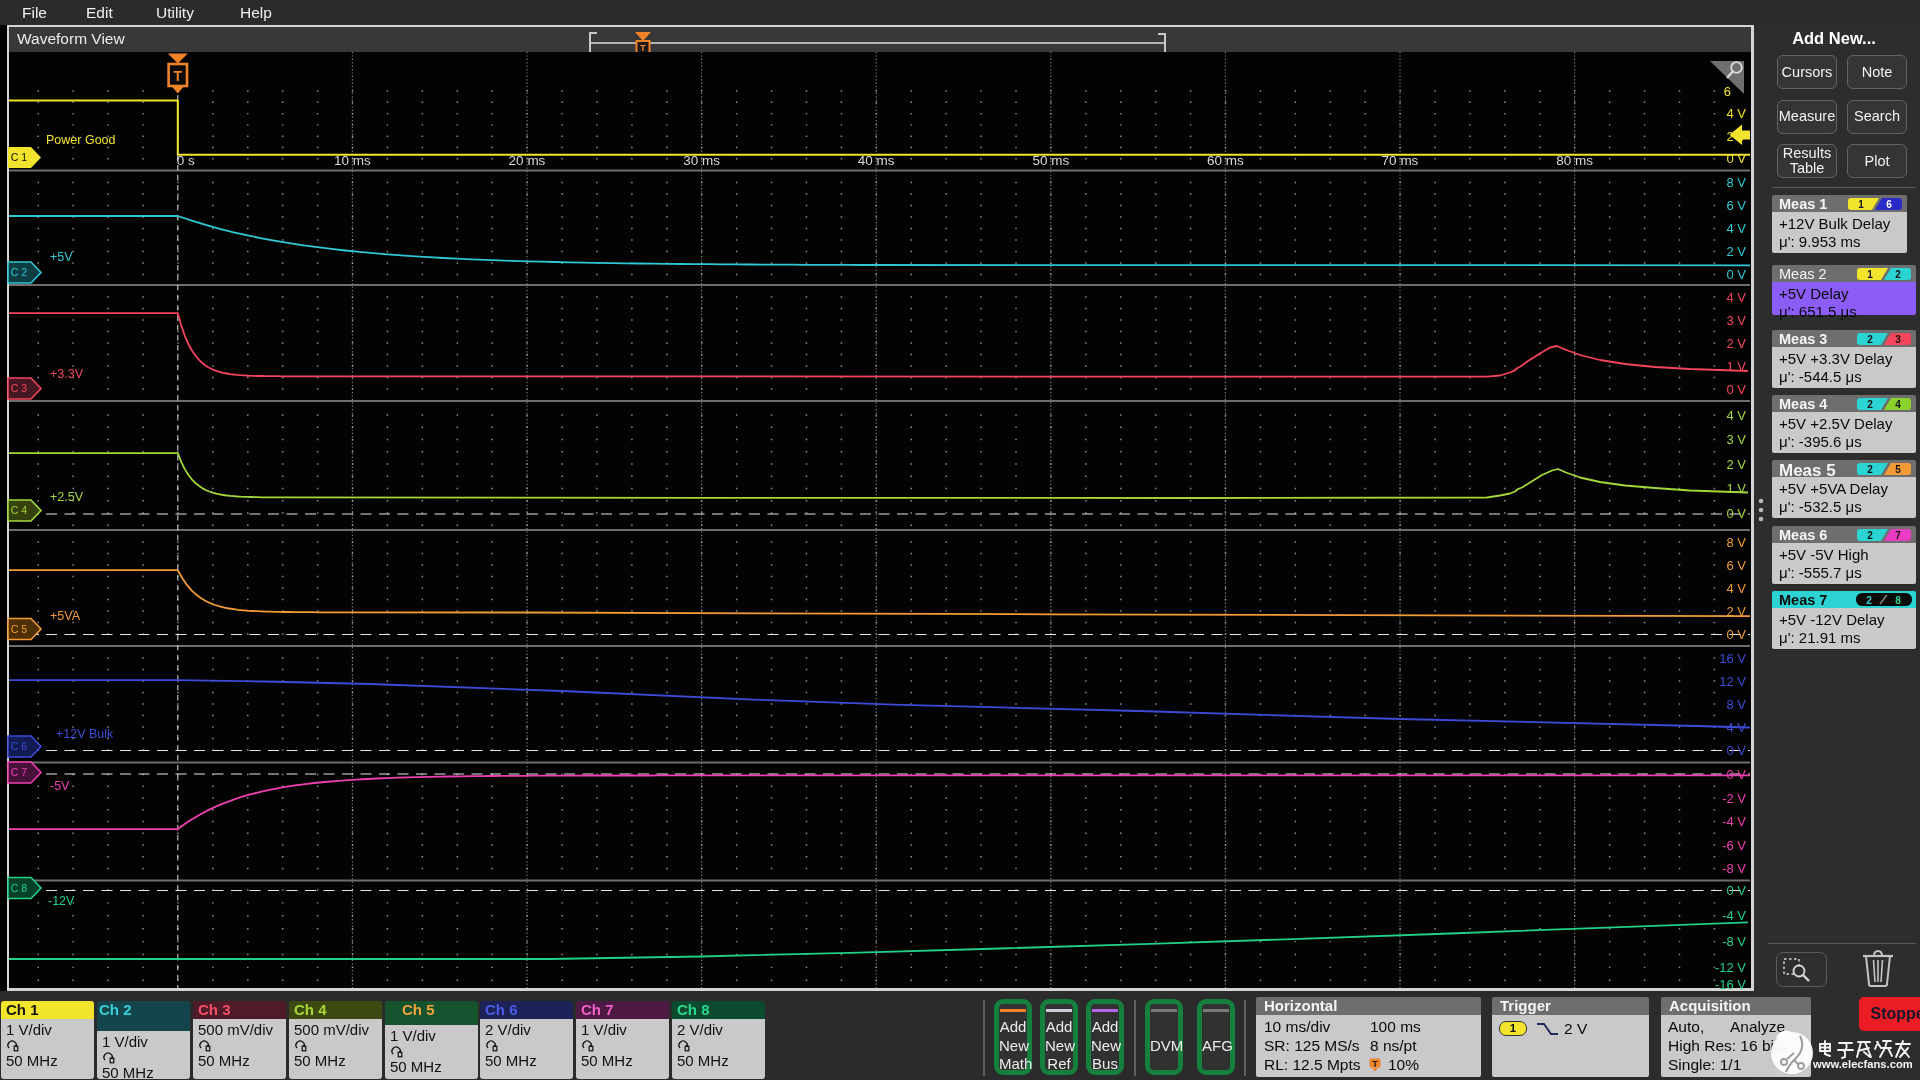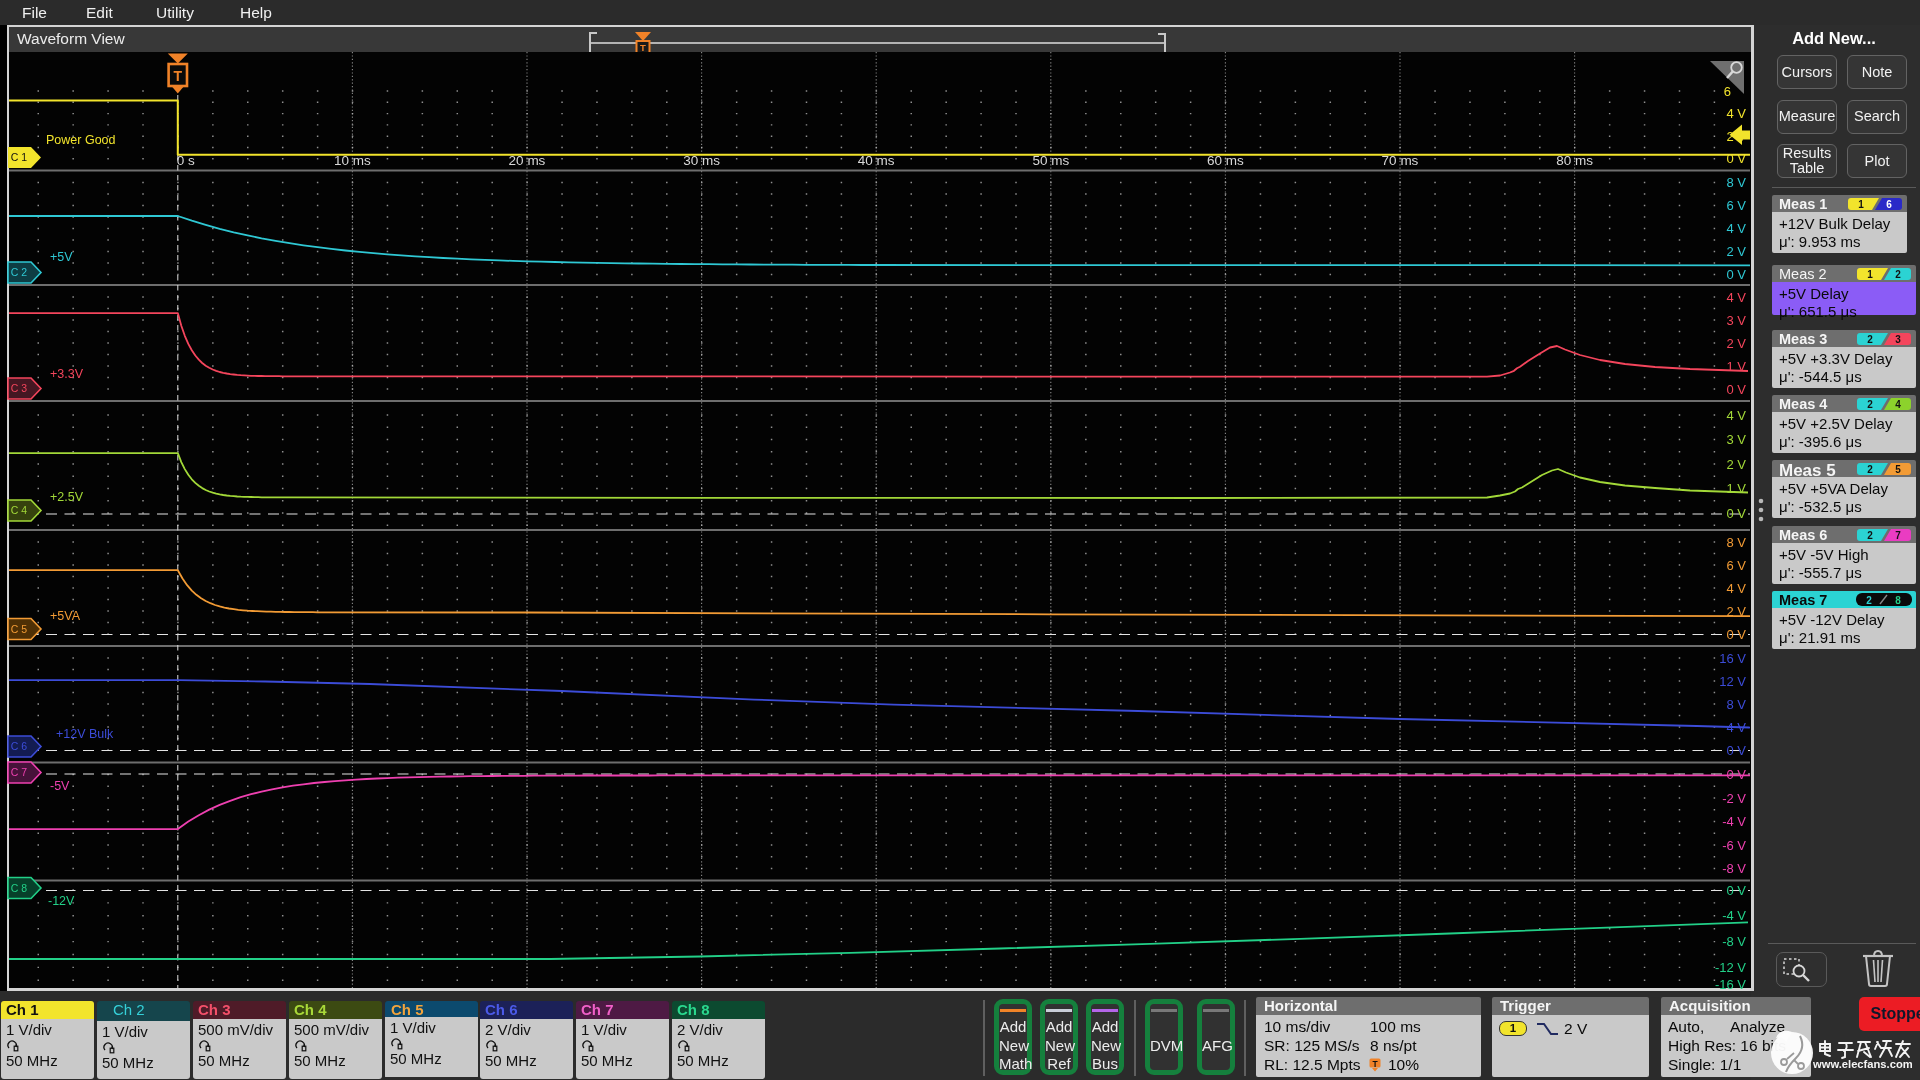--- a/index.html
+++ b/index.html
@@ -382,21 +382,21 @@
 <div style="padding-top:2px">1 V/div</div>
       <div style="height:14px"><svg width="14" height="13" viewBox="0 0 14 13">
           <path d="M3,9 A4.2,4.2 0 1 1 10,8" fill="none" stroke="#111" stroke-width="1.3"></path>
           <rect x="8.2" y="7.2" width="3.6" height="4.6" fill="none" stroke="#111" stroke-width="1.2"></rect>
           <line x1="10" y1="5.5" x2="10" y2="7.2" stroke="#111" stroke-width="1.2"></line>
         </svg></div>
       <div>50 MHz</div>
     </div>
   </div>
 <div style="position:absolute;left:97px;top:1001px;width:93px;height:78px;border-radius:3px;overflow:hidden">
-<div style="height:20px;background:#15454c;color:#35d0d8;font-size:15px;font-weight:normal;padding-left:16px;line-height:18px">Ch 2</div>
+<div style="height:30px;background:#15454c;color:#35d0d8;font-size:15px;font-weight:bold;padding-left:2px;line-height:18px">Ch 2</div>
 <div style="height:60px;background:#c9c9c9;color:#111;font-size:15px;padding-left:5px">
 <div style="padding-top:2px">1 V/div</div>
       <div style="height:14px"><svg width="14" height="13" viewBox="0 0 14 13">
           <path d="M3,9 A4.2,4.2 0 1 1 10,8" fill="none" stroke="#111" stroke-width="1.3"></path>
           <rect x="8.2" y="7.2" width="3.6" height="4.6" fill="none" stroke="#111" stroke-width="1.2"></rect>
           <line x1="10" y1="5.5" x2="10" y2="7.2" stroke="#111" stroke-width="1.2"></line>
         </svg></div>
       <div>50 MHz</div>
     </div>
   </div>
@@ -418,21 +418,21 @@
 <div style="padding-top:2px">500 mV/div</div>
       <div style="height:14px"><svg width="14" height="13" viewBox="0 0 14 13">
           <path d="M3,9 A4.2,4.2 0 1 1 10,8" fill="none" stroke="#111" stroke-width="1.3"></path>
           <rect x="8.2" y="7.2" width="3.6" height="4.6" fill="none" stroke="#111" stroke-width="1.2"></rect>
           <line x1="10" y1="5.5" x2="10" y2="7.2" stroke="#111" stroke-width="1.2"></line>
         </svg></div>
       <div>50 MHz</div>
     </div>
   </div>
 <div style="position:absolute;left:385px;top:1001px;width:93px;height:78px;border-radius:3px;overflow:hidden">
-<div style="height:16px;background:#0c4a6e;color:#f2a43c;font-size:15px;font-weight:bold;padding-left:6px;line-height:18px">Ch 5</div>
+<div style="height:24px;background:#14532d;color:#f2a43c;font-size:15px;font-weight:bold;padding-left:17px;line-height:18px">Ch 5</div>
 <div style="height:60px;background:#c9c9c9;color:#111;font-size:15px;padding-left:5px">
 <div style="padding-top:2px">1 V/div</div>
       <div style="height:14px"><svg width="14" height="13" viewBox="0 0 14 13">
           <path d="M3,9 A4.2,4.2 0 1 1 10,8" fill="none" stroke="#111" stroke-width="1.3"></path>
           <rect x="8.2" y="7.2" width="3.6" height="4.6" fill="none" stroke="#111" stroke-width="1.2"></rect>
           <line x1="10" y1="5.5" x2="10" y2="7.2" stroke="#111" stroke-width="1.2"></line>
         </svg></div>
       <div>50 MHz</div>
     </div>
   </div>

